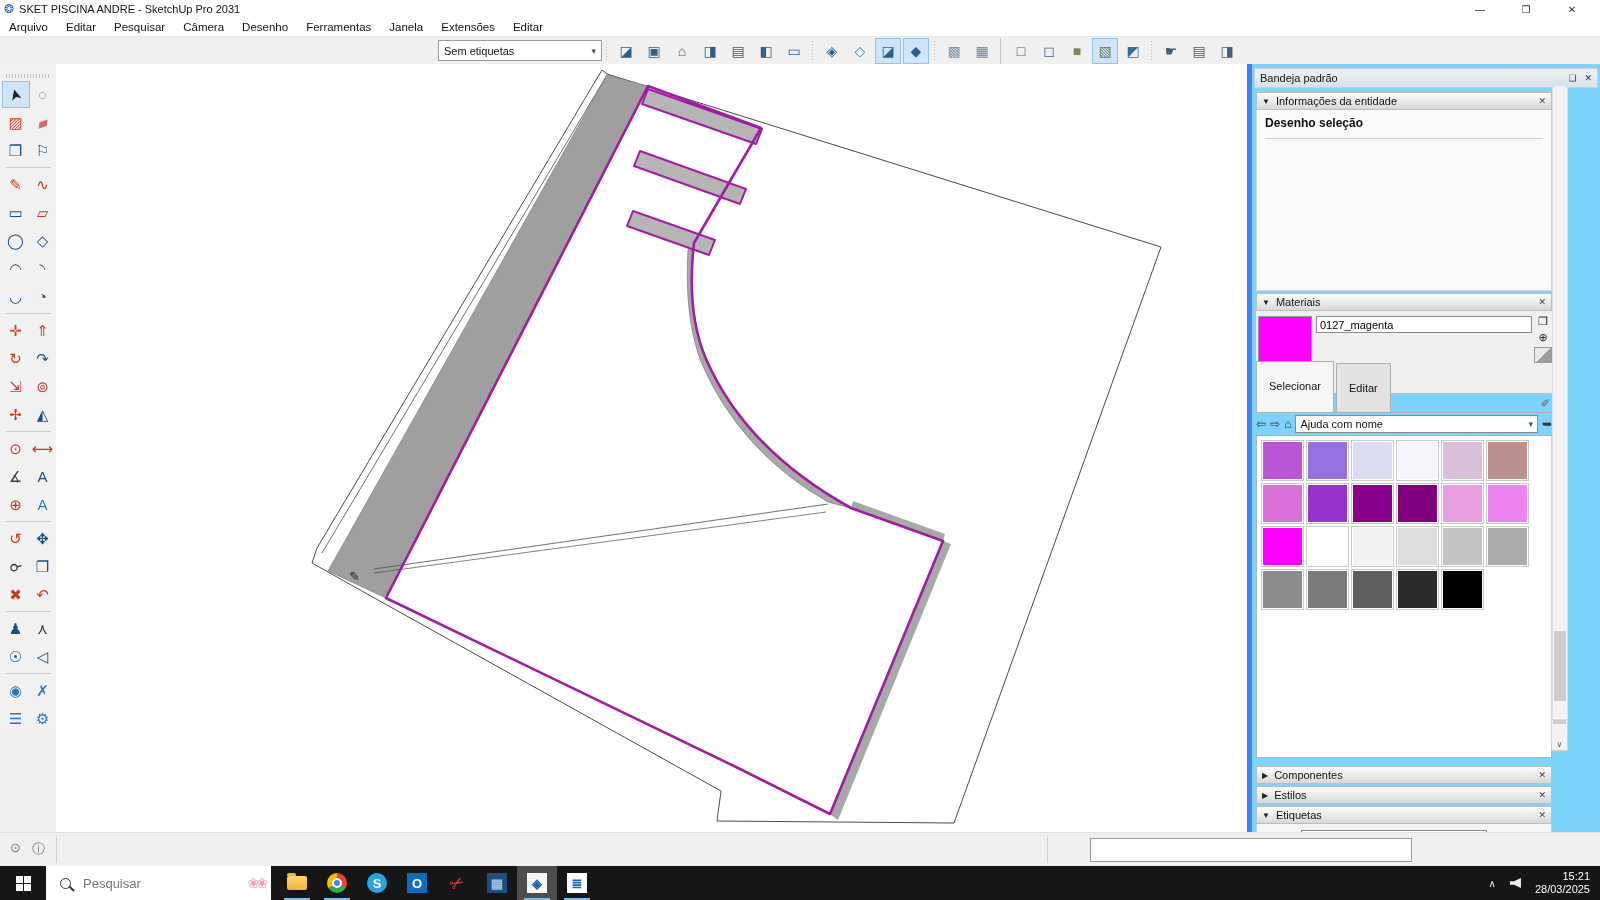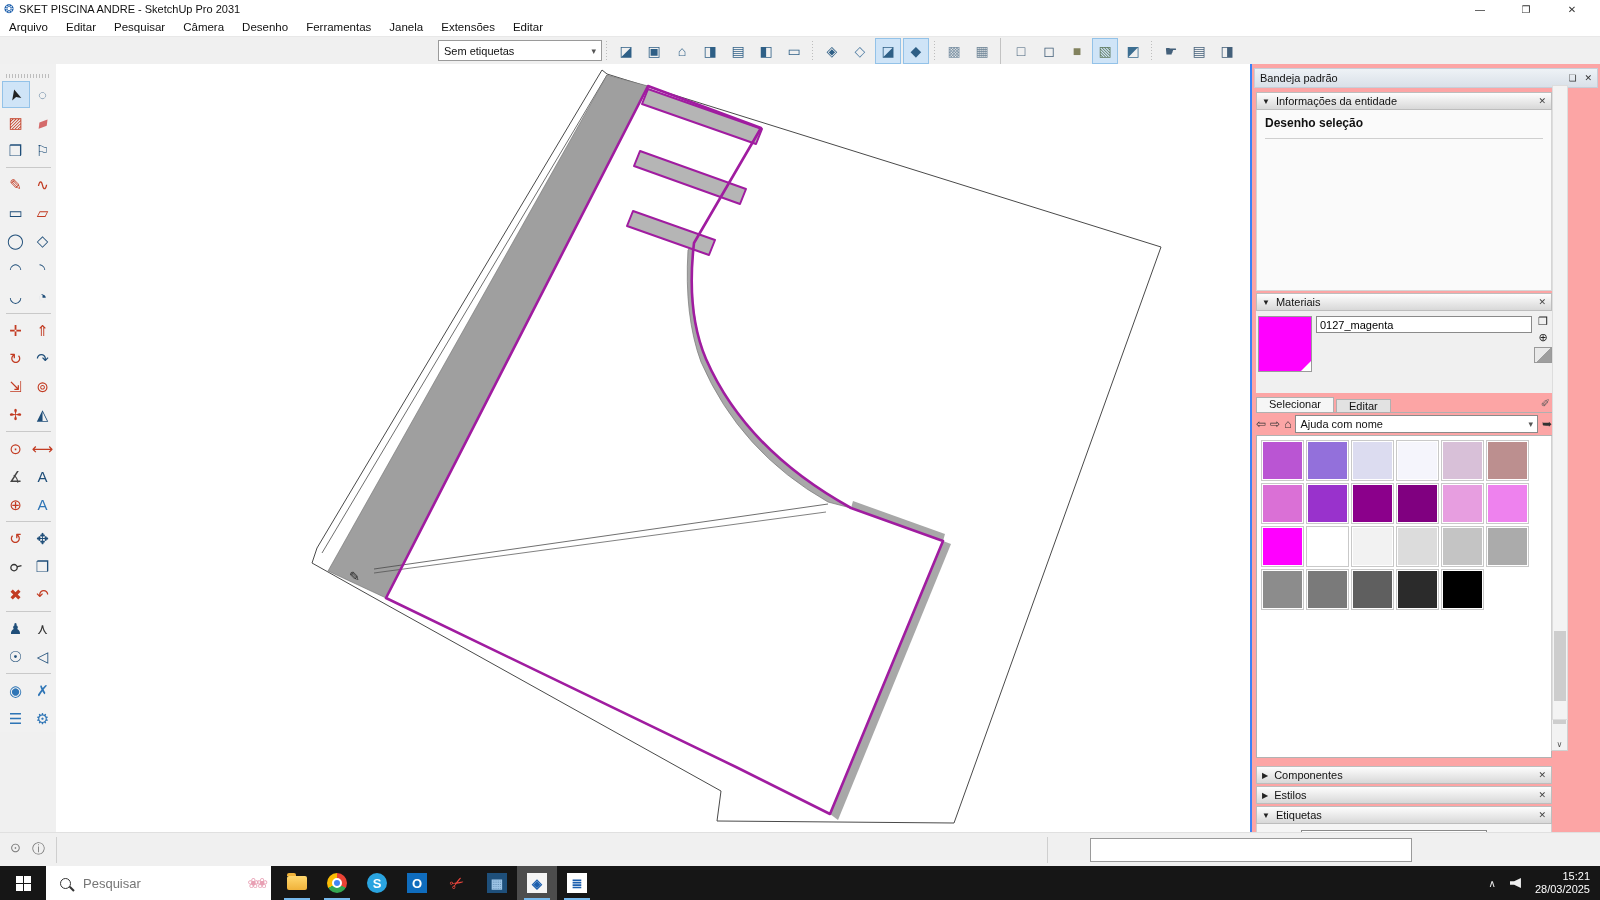--- a/index.html
+++ b/index.html
@@ -26,41 +26,41 @@
   
   .lpal{position:absolute;left:0;top:46px;width:56px;background:#f1f1f1;padding-top:10px;
         display:grid;grid-template-columns:26px 26px;justify-content:center;column-gap:1px;row-gap:1px;}
   .lpal::before{content:"";grid-column:1/3;height:4px;background:repeating-linear-gradient(90deg,#bdbdbd 0 1px,transparent 1px 3px);margin:0 4px 2px 4px;}
   .lt{width:26px;height:25px;display:flex;align-items:center;justify-content:center;font-size:15px;border:1px solid transparent;}
   .lt.active{background:#cfe4f7;border:1px solid #93c2e8;}
   .lt-sep{grid-column:1/3;height:1px;background:#c9c9c9;margin:2px 4px;}
   
   .viewport{position:absolute;left:56px;top:64px;width:1196px;height:768px;background:#fff;overflow:hidden;}
   
-  .tray{position:absolute;right:0;top:64px;width:348px;height:768px;background:#fca5a5;border-left:2px solid #3b82f6;font-size:11px;color:#111;}
+  .tray{position:absolute;right:0;top:64px;width:348px;height:768px;background:#7dd3fc;border-left:5px solid #3b82f6;font-size:11px;color:#111;}
   .tray-title{height:18px;margin:4px 2px 2px 2px;background:linear-gradient(#eef2f6,#d9e0e8);border:1px solid #c6ced8;display:flex;align-items:center;padding:0 5px;}
   .tray-title .spacer{flex:1;}
   .tt-ic{font-size:9px;color:#333;margin-left:8px;}
   .tray-col{position:absolute;left:4px;top:26px;width:296px;}
   .sec-head{height:16px;background:linear-gradient(#fdfdfd,#d8d8d8);border:1px solid #bdbdbd;display:flex;align-items:center;padding:0 5px;margin-top:2px;}
   .sec-head .arr{font-size:8px;margin-right:6px;color:#222;}
   .sec-head .spacer{flex:1;}
   .sec-head .x{font-size:9px;color:#444;}
   .entity-body{height:168px;background:#fafafa;border:1px solid #d5d5d5;border-top:none;padding:6px 8px;}
   .entity-msg{font-weight:bold;font-size:12px;}
   .entity-rule{border-bottom:1px solid #cfcfcf;margin-top:8px;}
   .mat-body{height:66px;background:#f0f0f0;position:relative;padding-top:16px;}
   .mat-swatch{position:absolute;left:2px;top:5px;width:52px;height:54px;border:1px solid #9a9a9a;}
   .mat-swatch::after{content:"";position:absolute;right:0;bottom:0;border-style:solid;border-width:0 0 10px 10px;border-color:transparent transparent #ffffff transparent;}
   .mat-name{position:absolute;left:60px;top:5px;width:208px;height:15px;border:1px solid #8a8a8a;background:#fff;font-size:11px;font-family:"Liberation Sans",sans-serif;padding:0 3px;}
   .mat-icons{position:absolute;right:0;top:4px;display:flex;flex-direction:column;align-items:center;gap:3px;}
   .mat-ic{font-size:11px;color:#222;}
   .mat-sample{width:16px;height:14px;background:linear-gradient(135deg,#e9e9e9 50%,#9e9e9e 50%);border:1px solid #999;}
   .tabbar{display:flex;align-items:flex-end;height:19px;position:relative;border-bottom:1px solid #b0b0b0;}
-  .tab{padding:0 12px;font-size:11px;border:1px solid #b0b0b0;border-bottom:none;background:#e2e2e2;margin-right:2px;margin-top:35px;}
+  .tab{padding:18px 12px;font-size:11px;border:1px solid #b0b0b0;border-bottom:none;background:#e2e2e2;margin-right:2px;margin-top:35px;}
   .tab.active{background:#f6f6f6;height:14px;}
   .tab-eyedrop{position:absolute;right:2px;bottom:2px;font-size:11px;color:#555;}
   .navrow{display:flex;align-items:center;height:18px;margin-top:2px;gap:4px;}
   .nav-ic{font-size:12px;color:#333;}
   .coll-dd{flex:1;height:16px;background:#fff;border:1px solid #8a8a8a;display:flex;align-items:center;justify-content:space-between;padding:0 4px;}
   .palette-wrap{margin-top:2px;height:313px;background:#fff;border:1px solid #b2b2b2;position:relative;padding:4px;}
   .palette{display:grid;grid-template-columns:repeat(6,43px);gap:2px;}
   .swatch{height:39px;border:1px solid #c9c9c9;box-shadow:inset 0 0 0 1px #fff;}
   .pal-scroll{position:absolute;right:-17px;top:0;width:15px;height:313px;background:#f2f2f2;border:1px solid #d0d0d0;font-size:8px;color:#555;text-align:center;}
   .pal-scroll .up{position:absolute;top:1px;left:0;right:0;}

